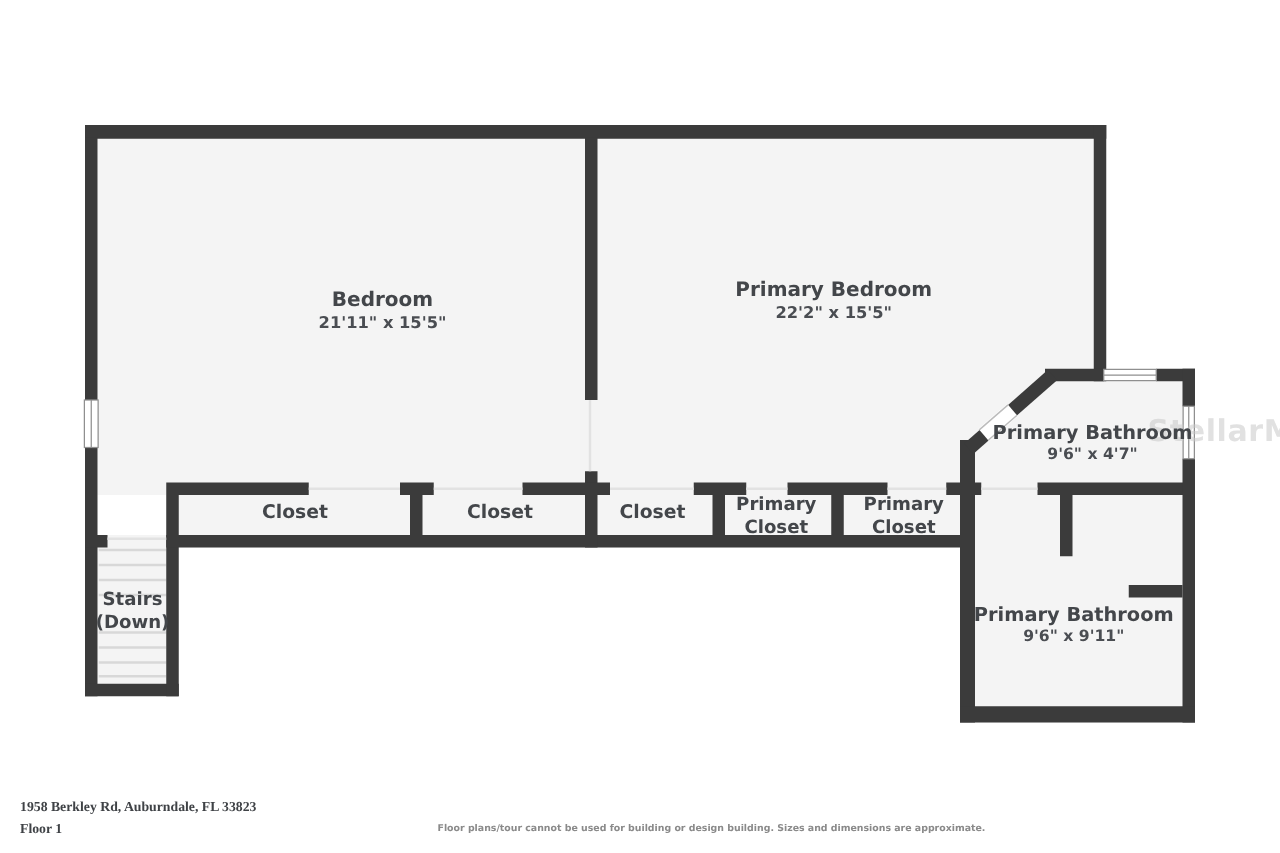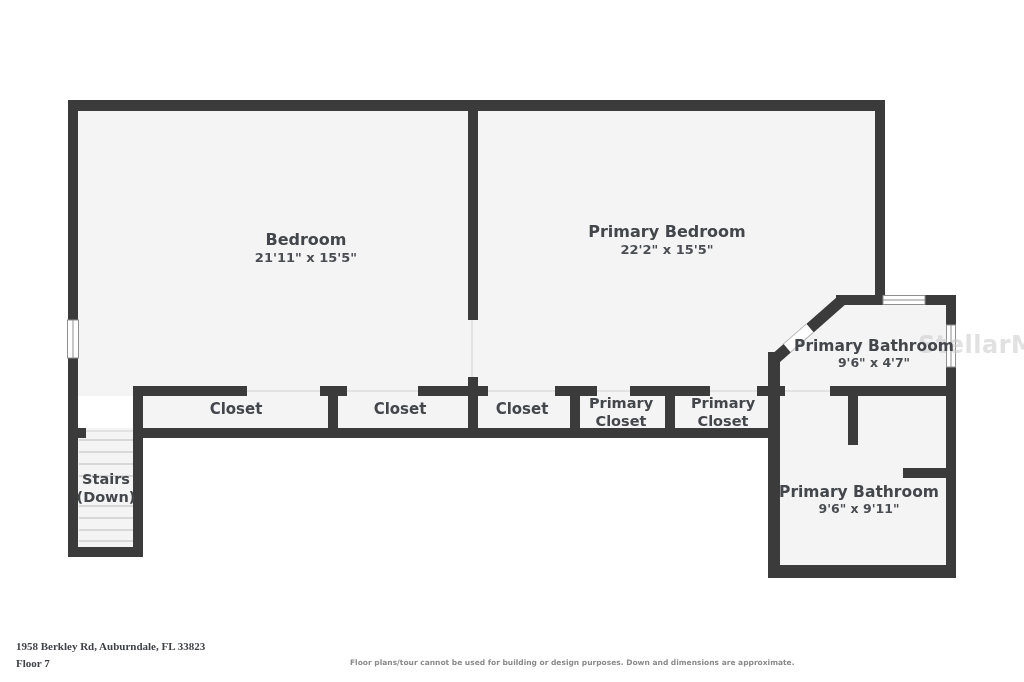--- a/index.html
+++ b/index.html
@@ -139,14 +139,14 @@
 
     <text x="723" y="408" class="room-label" font-size="14.5">Primary</text>
     <text x="723" y="426" class="room-label" font-size="14.5">Closet</text>
 
     <text x="106" y="484" class="room-label" font-size="14.5">Stairs</text>
     <text x="106" y="502" class="room-label" font-size="14.5">(Down)</text>
   </g>
 </svg>
 
 <div class="footer-text" style="left:16px;top:640px;">1958 Berkley Rd, Auburndale, FL 33823</div>
-<div class="footer-text" style="left:16px;top:657px;">Floor 7</div>
-<div class="disclaimer" style="left:350px;top:658px;">Floor plans/tour cannot be used for building or design purposes. Down and dimensions are approximate.</div>
+<div class="footer-text" style="left:16px;top:657px;">Floor 1</div>
+<div class="disclaimer" style="left:350px;top:658px;">Floor plans/tour cannot be used for building or design building. Sizes and dimensions are approximate.</div>
 
 </body></html>

